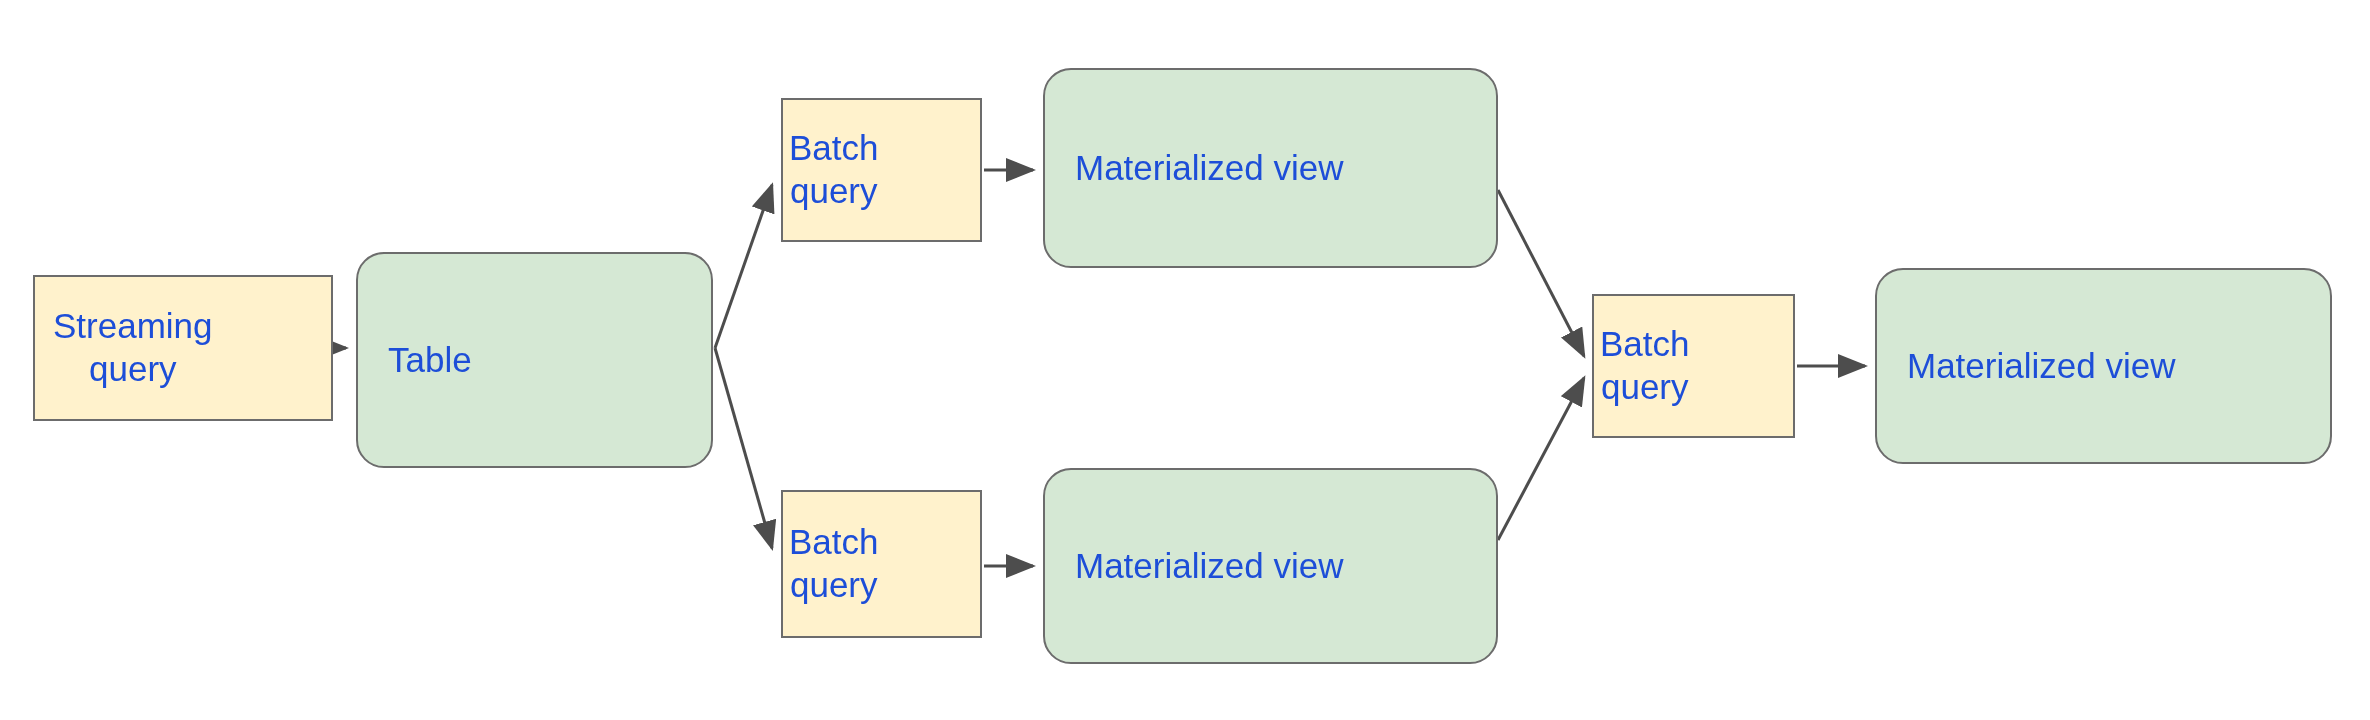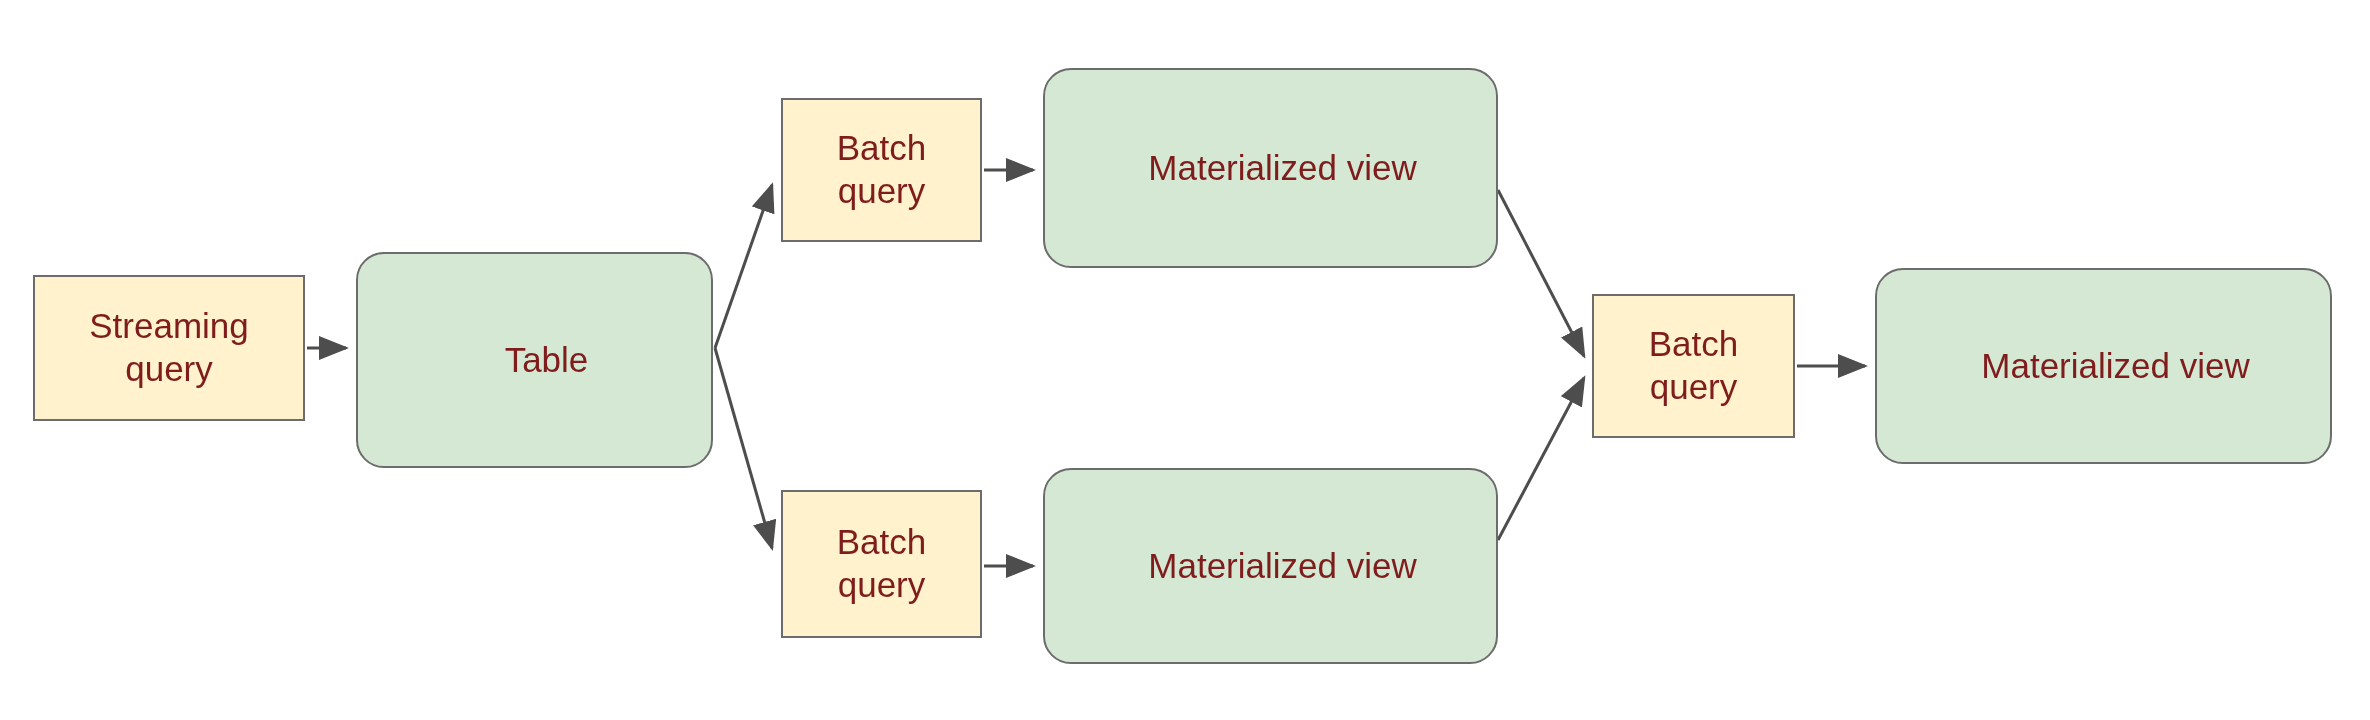--- a/index.html
+++ b/index.html
@@ -23,23 +23,22 @@
     top: 0;
     width: 2370px;
     height: 720px;
     pointer-events: none;
   }
   .node {
     position: absolute;
     box-sizing: border-box;
     display: flex;
     align-items: center;
-    justify-content: center;
     text-align: center;
-    color: #7f1d1d;
+    color: #1d4ed8;
     line-height: 1.22;
   }
   .node .label {
     display: block;
     white-space: pre-line;
     padding: 0 6px;
   }
   .node-process {
     background: #fff2cc;
     border: 2px solid #6c6c6c;
@@ -92,21 +91,21 @@
 
     <g>
       <line x1="1498" y1="540" x2="1584" y2="378" stroke="#4d4d4d" stroke-width="3" marker-end="url(#arrowhead)"></line>
     </g>
 
     <g>
       <line x1="1797" y1="366" x2="1865" y2="366" stroke="#4d4d4d" stroke-width="3" marker-end="url(#arrowhead)"></line>
     </g>
   </svg>
 
-  <div class="node node-process" id="node-streaming-query" style="left: 33px; top: 275px; width: 272px; height: 146px;">
+  <div class="node node-process" id="node-streaming-query" style="left: 33px; top: 275px; width: 300px; height: 146px; padding-left: 12px;">
     <span class="label">Streaming
 query</span>
   </div>
 
   <div class="node node-store" id="node-table" style="left: 356px; top: 252px; width: 357px; height: 216px;">
     <span class="label">Table</span>
   </div>
 
   <div class="node node-process" id="node-batch-query-top" style="left: 781px; top: 98px; width: 201px; height: 144px;">
     <span class="label">Batch

